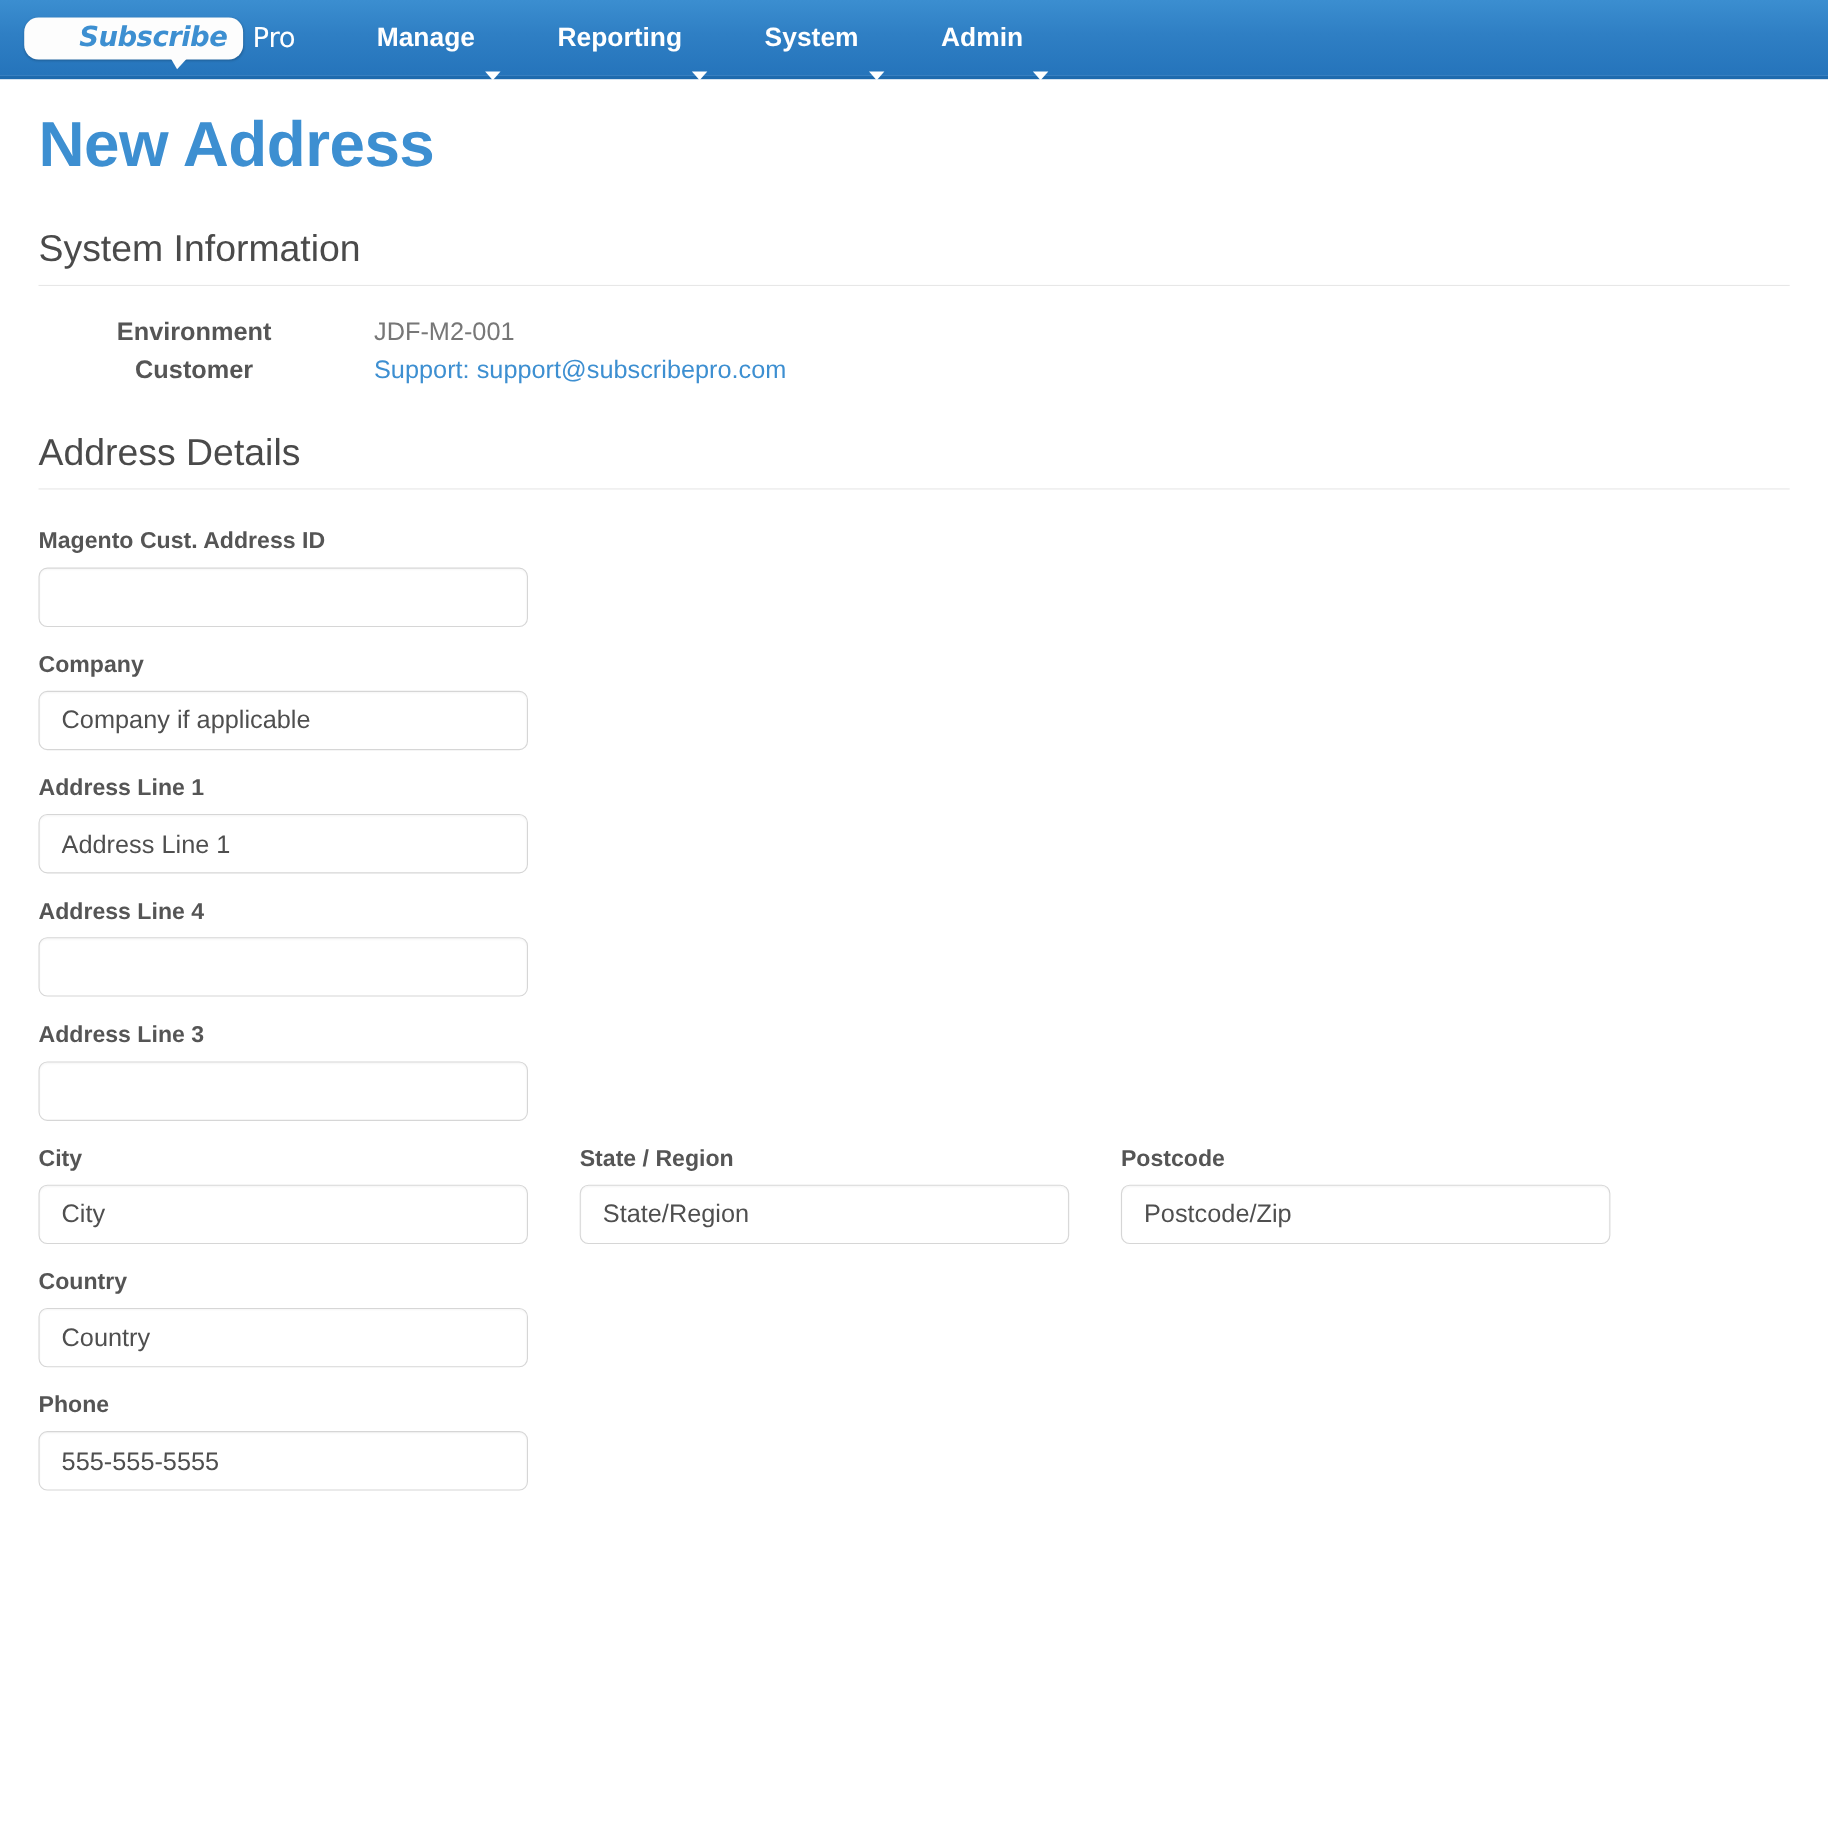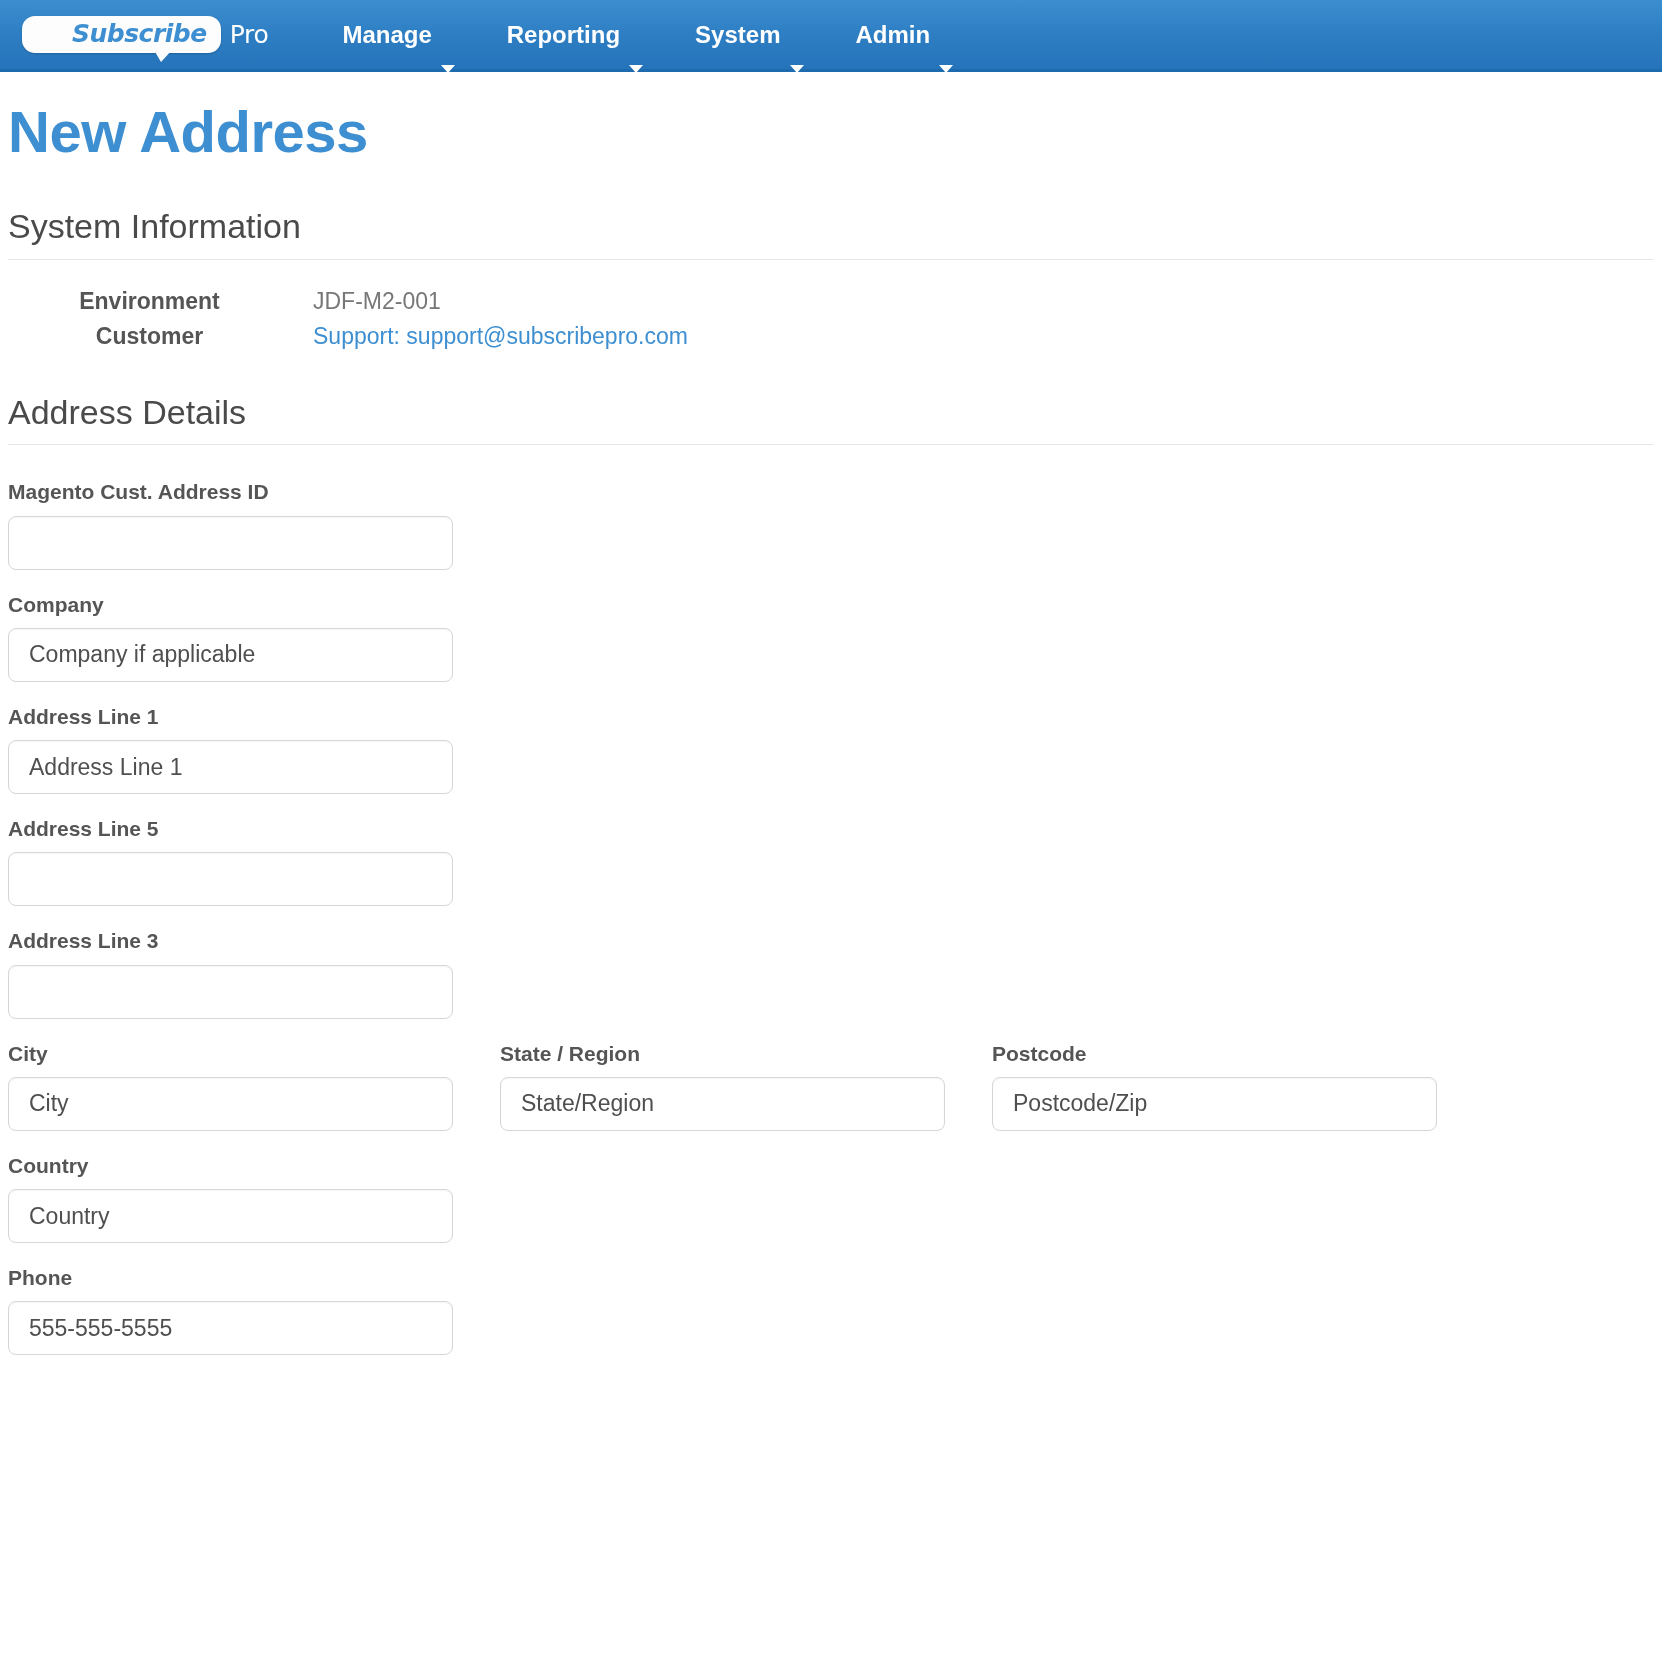--- a/index.html
+++ b/index.html
@@ -91,21 +91,21 @@
     width: 0; height: 0;
     border-left: 7px solid transparent;
     border-right: 7px solid transparent;
     border-top: 8px solid #ffffff;
     position: relative;
     top: 2px;
   }
 
   
   .page {
-    padding: 0 8px;
+    padding: 0 35px;
   }
   h1.page-title {
     font-size: 58px;
     font-weight: bold;
     color: #3d8fd1;
     margin: 28px 0 0 0;
     letter-spacing: -0.5px;
     line-height: 1.1;
   }
 
@@ -256,21 +256,21 @@
       <div class="form-group">
         <label class="control-label">Address Line 1</label>
         <input class="form-control" type="text" placeholder="Address Line 1" value="" style="">
       </div>
       <div class="spacer"></div>
       <div class="spacer"></div>
     </div>
 
     <div class="form-row">
       <div class="form-group">
-        <label class="control-label">Address Line 5</label>
+        <label class="control-label">Address Line 4</label>
         <input class="form-control" type="text" placeholder="" value="" style="">
       </div>
       <div class="spacer"></div>
       <div class="spacer"></div>
     </div>
 
     <div class="form-row">
       <div class="form-group">
         <label class="control-label">Address Line 3</label>
         <input class="form-control" type="text" placeholder="" value="" style="">

